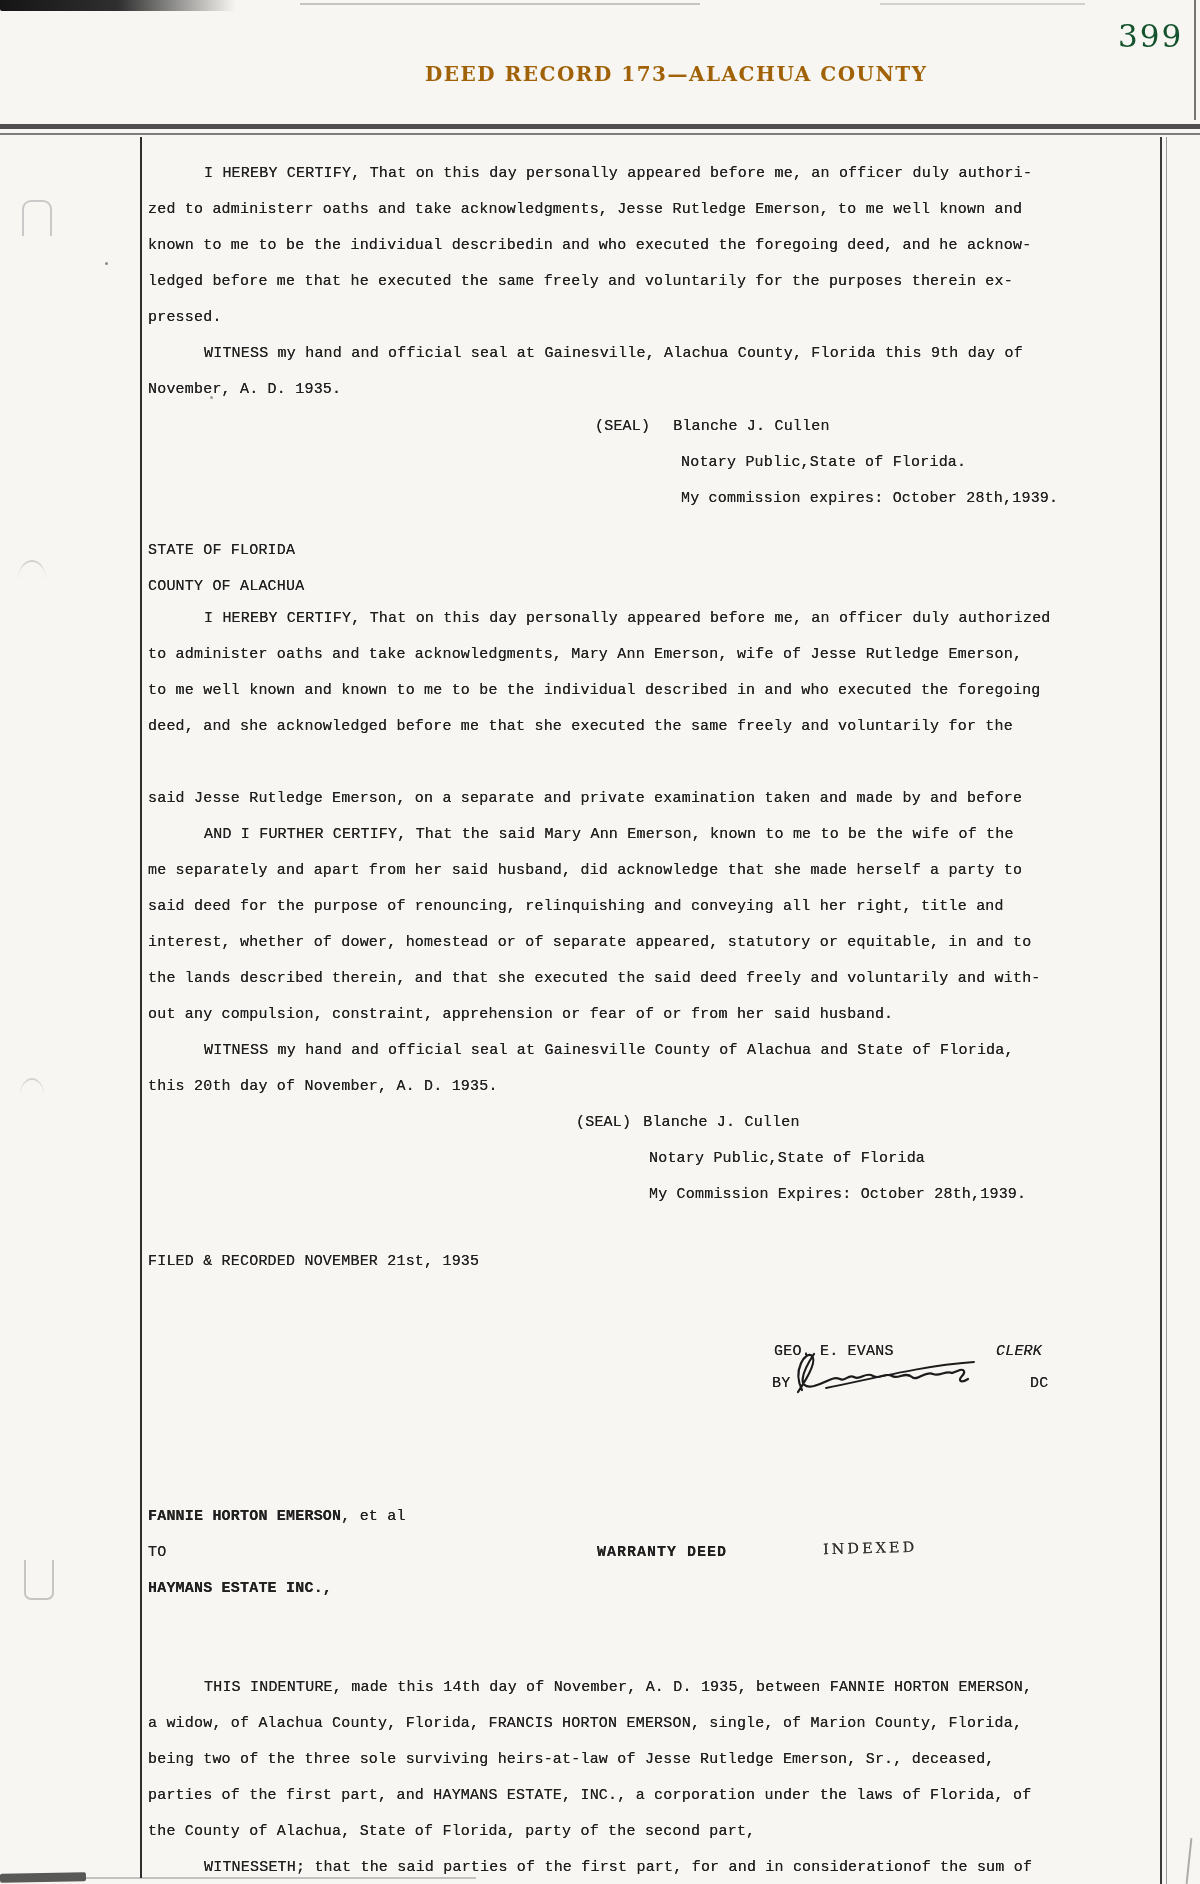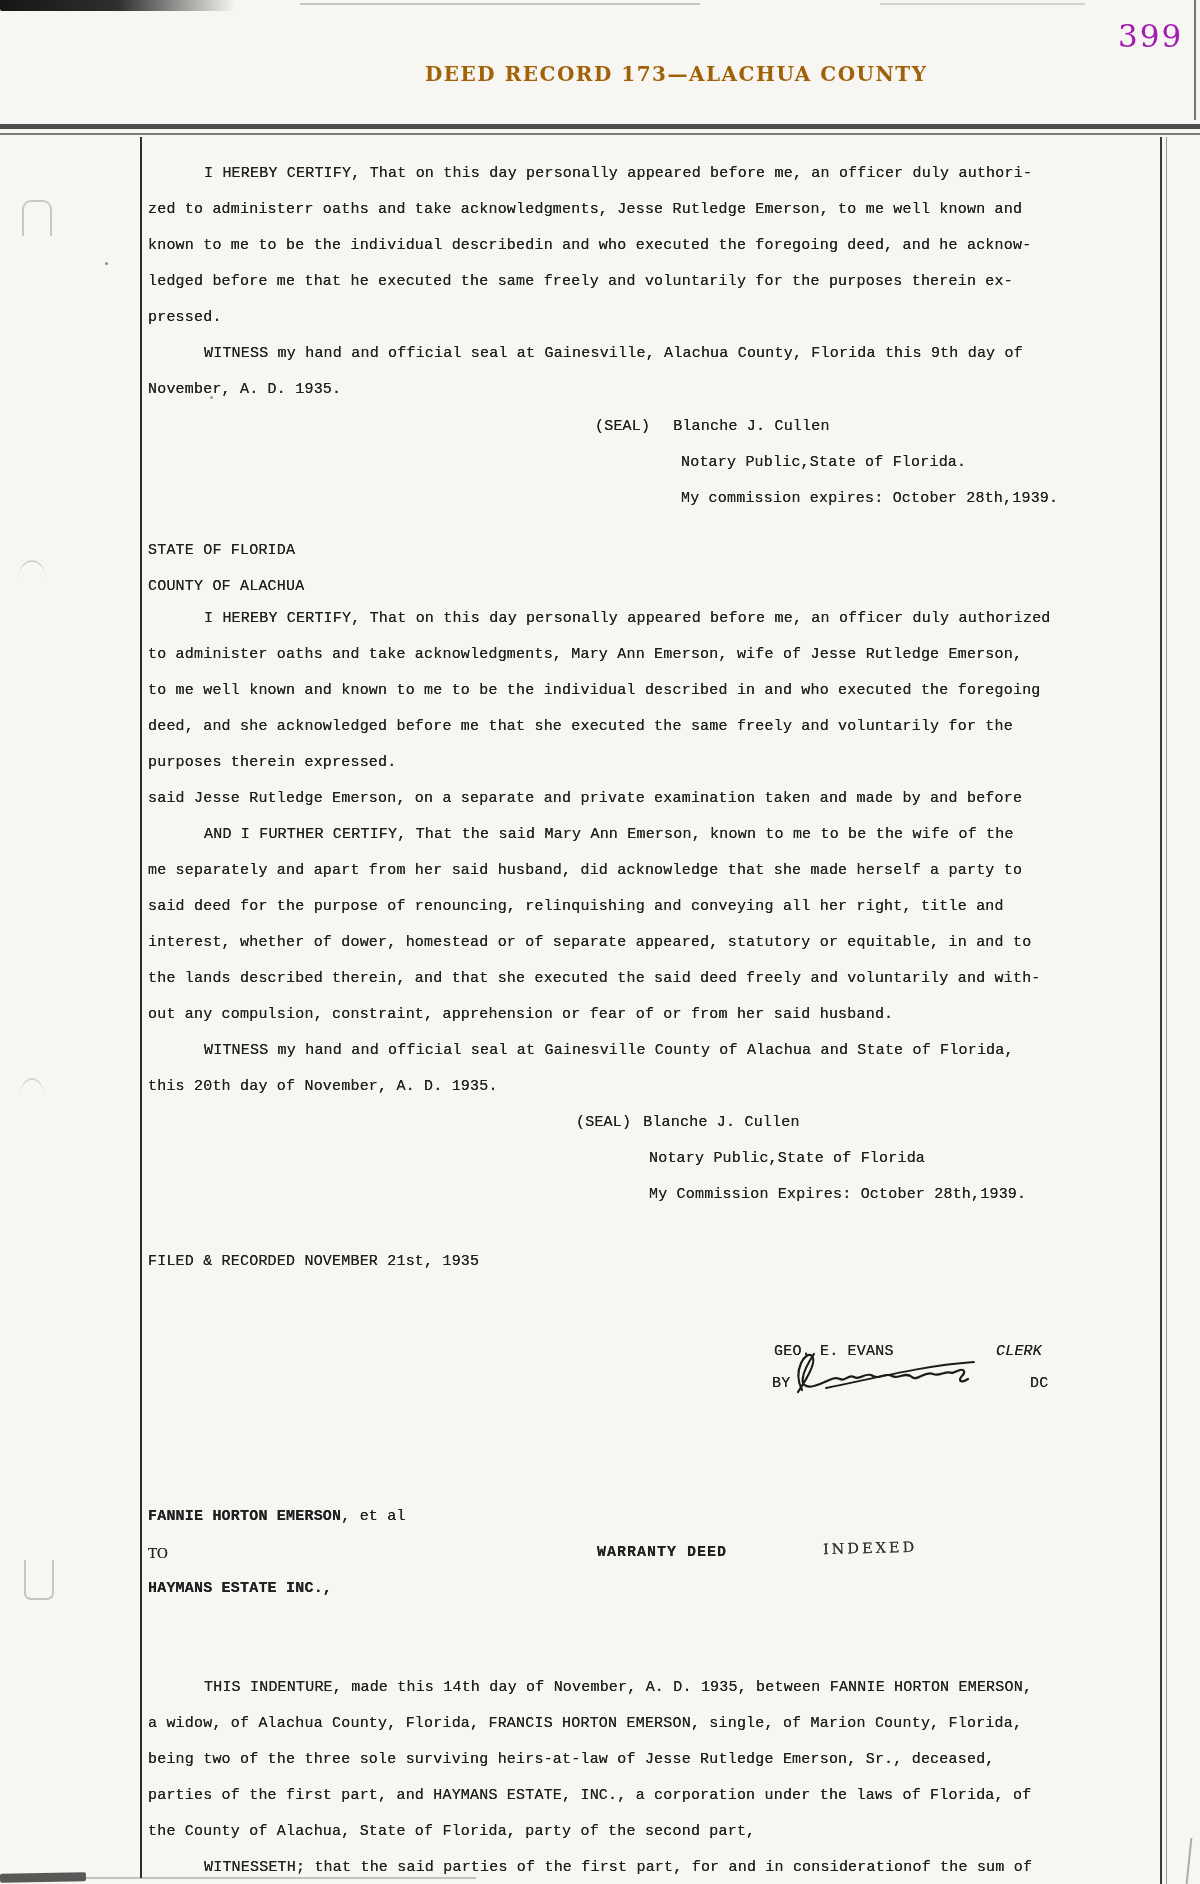--- a/index.html
+++ b/index.html
@@ -5,21 +5,21 @@
   html,body{margin:0;padding:0;background:#e8e6e1;}
   .screenshot{
     position:relative; width:1200px; height:1884px;
     background:#f7f6f2; overflow:hidden;
     font-family:"Liberation Mono","DejaVu Sans Mono",monospace;
     color:#1f1f1f;
   }
   
   .page-number{
     position:absolute; top:18px; left:1118px;
-    font-family:"DejaVu Serif",serif; font-size:31px; color:#a21caf;
+    font-family:"DejaVu Serif",serif; font-size:31px; color:#14532d;
     letter-spacing:2px;
   }
   .running-header{
     position:absolute; top:62px; left:425px;
     font-family:"DejaVu Serif",serif; font-size:20px; font-weight:bold;
     letter-spacing:1.5px; color:#a16207; white-space:nowrap;
   }
   .rule-thick{position:absolute; left:0; top:124px; width:1200px; height:5px; background:#4f4f4f;}
   .rule-thin{position:absolute; left:0; top:133px; width:1200px; height:2px; background:#7d7d7d;}
   
@@ -105,21 +105,20 @@
   <div class="blk tw" style="left:148px; top:533px;">
     <div class="line">STATE OF FLORIDA</div>
     <div class="line">COUNTY OF ALACHUA</div>
   </div>
 
   <div class="blk tw" style="left:148px; top:601px;">
     <div class="line indent">I HEREBY CERTIFY, That on this day personally appeared before me, an officer duly authorized</div>
     <div class="line">to administer oaths and take acknowledgments, Mary Ann Emerson, wife of Jesse Rutledge Emerson,</div>
     <div class="line">to me well known and known to me to be the individual described in and who executed the foregoing</div>
     <div class="line">deed, and she acknowledged before me that she executed the same freely and voluntarily for the</div>
-    <div class="line">purposes therein expressed.</div>
   </div>
 
   <div class="blk tw" style="left:148px; top:781px;">
     <div class="line">said Jesse Rutledge Emerson, on a separate and private examination taken and made by and before</div>
     <div class="line indent">AND I FURTHER CERTIFY, That the said Mary Ann Emerson, known to me to be the wife of the</div>
     <div class="line">me separately and apart from her said husband, did acknowledge that she made herself a party to</div>
     <div class="line">said deed for the purpose of renouncing, relinquishing and conveying all her right, title and</div>
     <div class="line">interest, whether of dower, homestead or of separate appeared, statutory or equitable, in and to</div>
     <div class="line">the lands described therein, and that she executed the said deed freely and voluntarily and with-</div>
     <div class="line">out any compulsion, constraint, apprehension or fear of or from her said husband.</div>
@@ -145,21 +144,21 @@
   <div class="blk tw" style="left:772px; top:1366px;">BY</div>
   <div class="blk tw" style="left:1030px; top:1366px;">DC</div>
   <svg class="sig-svg" width="200" height="52" viewBox="0 0 200 52">
     <path d="M14,44 C4,24 18,4 24,10 C30,16 14,40 10,46 M26,8 C14,26 8,44 26,40 C40,36 44,30 52,33 C57,36 60,28 66,31 C72,35 78,25 85,30 C91,34 97,26 104,30 C110,34 117,25 124,31 C129,36 137,24 145,28 C151,31 158,24 164,27 L172,24 C176,23 178,26 174,30 C170,34 172,38 180,33" fill="none" stroke="#1b1b1b" stroke-width="2.2" stroke-linecap="round"></path>
     <path d="M38,42 C80,34 130,20 186,16" fill="none" stroke="#1b1b1b" stroke-width="1.8" stroke-linecap="round"></path>
   </svg>
 
   <div class="blk tw" style="left:148px; top:1499px;">
     <span class="bold">FANNIE HORTON EMERSON</span><span>, et al</span>
   </div>
-  <div class="blk tw" style="left:148px; top:1535px;font-family:Liberation Serif, serif;">TO</div>
+  <div class="blk tw" style="left:148px; top:1535px;">TO</div>
   <div class="blk tw bold" style="left:597px; top:1535px; letter-spacing:1px;">WARRANTY DEED</div>
   <div class="blk stamp" style="left:823px; top:1540px;">INDEXED</div>
   <div class="blk tw bold" style="left:148px; top:1571px;">HAYMANS ESTATE INC.,</div>
 
   <div class="blk tw" style="left:148px; top:1626px;margin-top:44px;">
     <div class="line indent">THIS INDENTURE, made this 14th day of November, A. D. 1935, between FANNIE HORTON EMERSON,</div>
     <div class="line">a widow, of Alachua County, Florida, FRANCIS HORTON EMERSON, single, of Marion County, Florida,</div>
     <div class="line">being two of the three sole surviving heirs-at-law of Jesse Rutledge Emerson, Sr., deceased,</div>
     <div class="line">parties of the first part, and HAYMANS ESTATE, INC., a corporation under the laws of Florida, of</div>
     <div class="line">the County of Alachua, State of Florida, party of the second part,</div>

